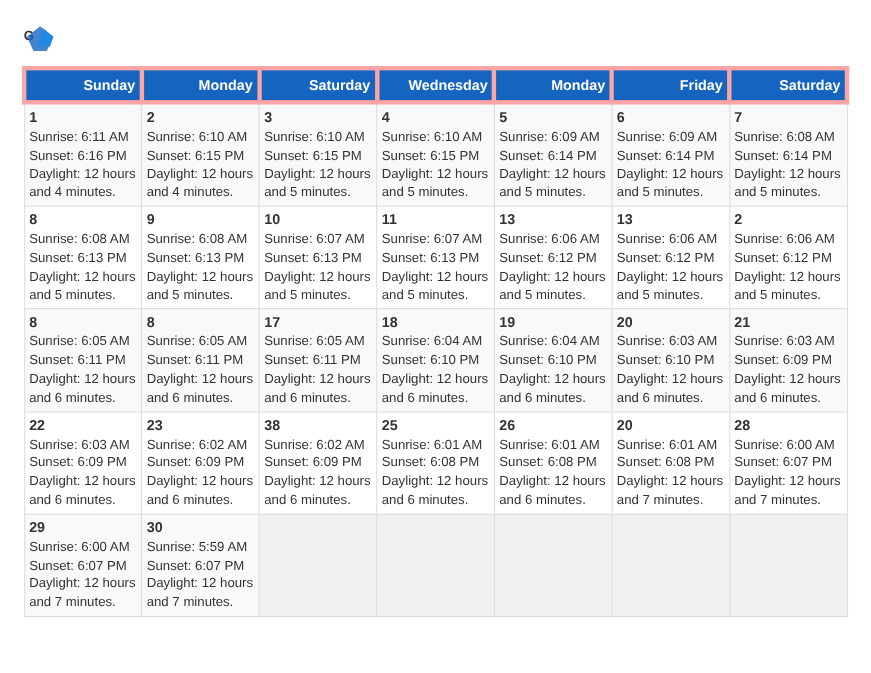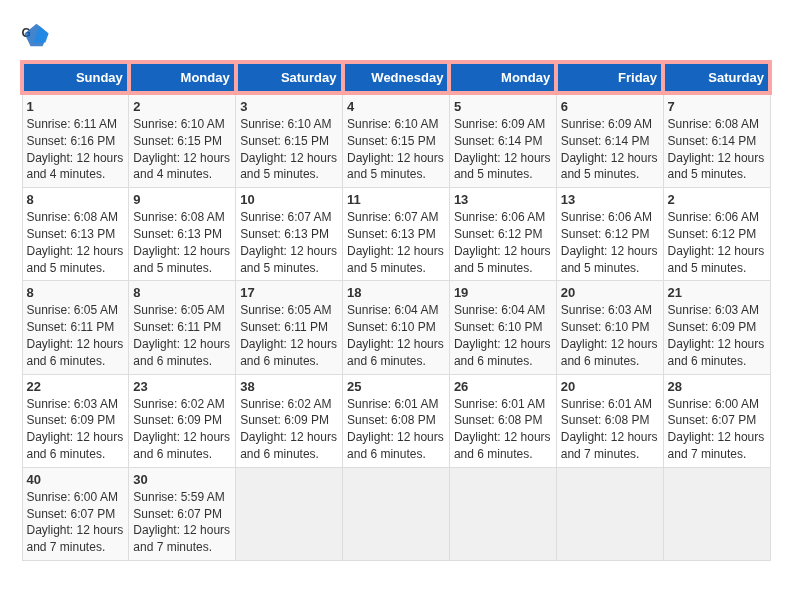--- a/index.html
+++ b/index.html
@@ -236,21 +236,21 @@
           <span class="day-num">20</span>
           <div class="day-info">Sunrise: 6:01 AM<br>Sunset: 6:08 PM<br>Daylight: 12 hours and 7 minutes.</div>
         </td>
         <td>
           <span class="day-num">28</span>
           <div class="day-info">Sunrise: 6:00 AM<br>Sunset: 6:07 PM<br>Daylight: 12 hours and 7 minutes.</div>
         </td>
       </tr>
       <tr>
         <td>
-          <span class="day-num">40</span>
+          <span class="day-num">29</span>
           <div class="day-info">Sunrise: 6:00 AM<br>Sunset: 6:07 PM<br>Daylight: 12 hours and 7 minutes.</div>
         </td>
         <td>
           <span class="day-num">30</span>
           <div class="day-info">Sunrise: 5:59 AM<br>Sunset: 6:07 PM<br>Daylight: 12 hours and 7 minutes.</div>
         </td>
         <td class="empty-cell"></td>
         <td class="empty-cell"></td>
         <td class="empty-cell"></td>
         <td class="empty-cell"></td>

